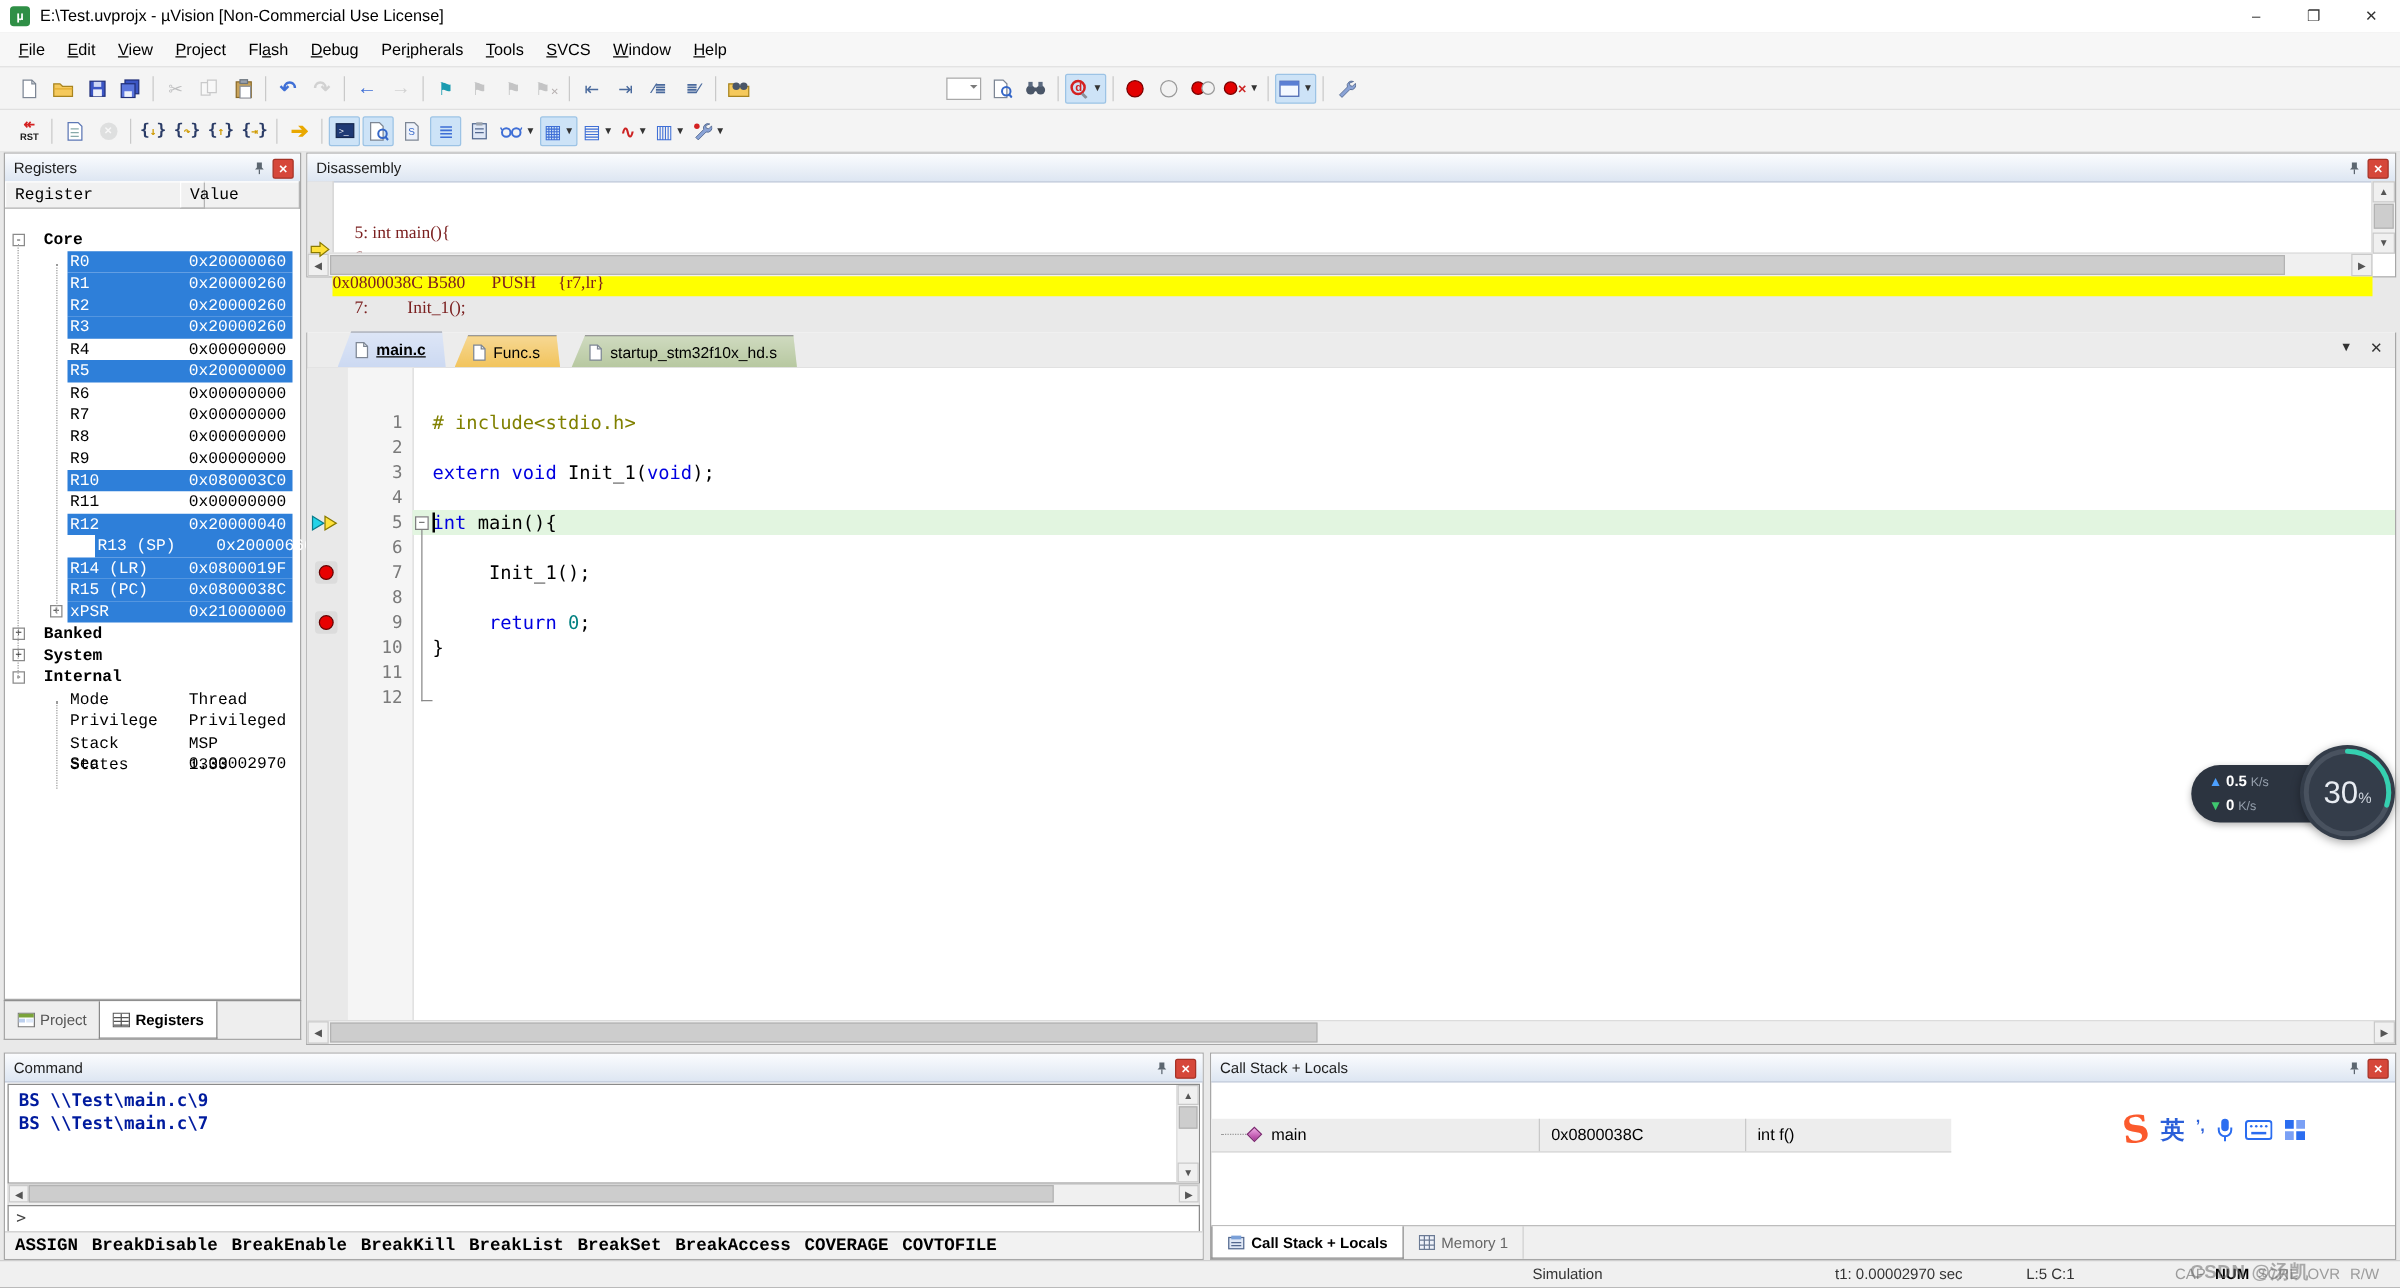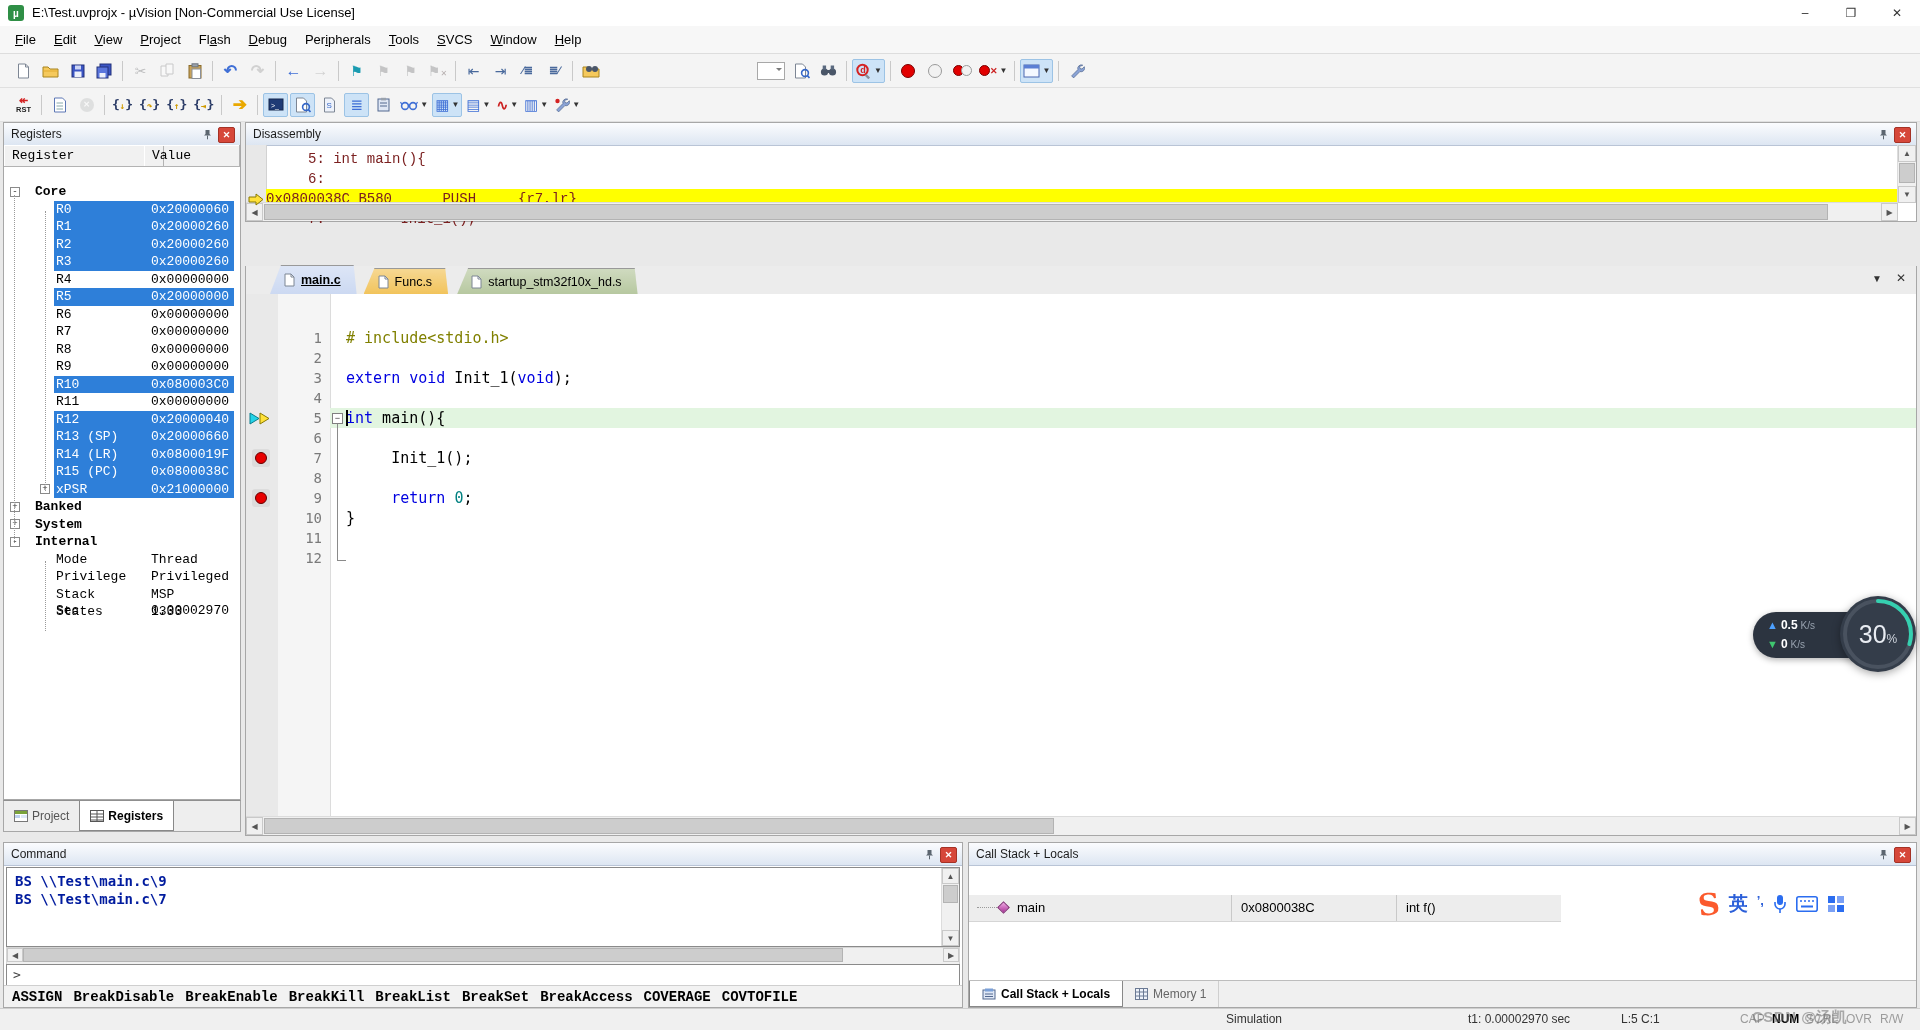--- a/index.html
+++ b/index.html
@@ -44,22 +44,22 @@
   .rlab1{position:absolute;left:2px;}
   .rval{position:absolute;left:97px;}
   .expb{position:absolute;top:3.5px;width:10px;height:10px;background:#fff;border:1px solid #8a8a8a;
         font-size:9px;line-height:8px;text-align:center;box-sizing:border-box;color:#333;}
   .trunk{position:absolute;border-left:1px dotted #9a9a9a;width:0;}
   .ltabs{position:absolute;left:3px;top:800px;width:238px;height:32px;background:#eeeeee;border:1px solid #a7a7a7;border-top:1px solid #8f8f8f;
          box-sizing:border-box;display:flex;align-items:stretch;}
   .ltab{display:flex;align-items:center;gap:4px;padding:0 10px;font-size:12px;color:#555;}
   .ltab.act{background:#fff;border:1px solid #888;border-top:none;color:#000;font-weight:700;}
   
-  .dline{position:absolute;left:20px;right:18px;height:20px;line-height:20px;font-family:Liberation Mono, monospace;
-         font-size:14px;color:#7b2020;white-space:pre;}
+  .dline{position:absolute;left:20px;right:18px;height:20px;line-height:20px;font-family:Liberation Serif, serif;
+         font-size:14px;color:#7b2020;white-space:pre;margin-top:28px;}
   .dline.cur{background:#ffff00;}
   .dgut{position:absolute;left:0;top:22px;bottom:18px;width:20px;background:#e8e8e8;border-right:1px solid #d2d2d2;}
   
   .sb{position:absolute;background:#f0f0f0;}
   .sbarrow{position:absolute;background:#f0f0f0;border:1px solid #c9c9c9;color:#555;font-size:8px;
            display:flex;align-items:center;justify-content:center;box-sizing:border-box;}
   .sbthumb{position:absolute;background:#cdcdcd;border:1px solid #b3b3b3;box-sizing:border-box;}
   
   .etabbar{position:absolute;left:0;right:0;top:0;height:28px;background:#ececec;border-bottom:1px solid #9a9a9a;}
   .etab{position:absolute;bottom:0;height:25px;display:flex;align-items:center;gap:5px;font-size:12.5px;
@@ -578,21 +578,21 @@
             <span class="rlab1">R11</span>
             <span class="rval">0x00000000</span>
           </div>
         </div>
         <div class="rrow" style="top: 287.5px;">
           <div class="rbox sel">
             <span class="rlab1">R12</span>
             <span class="rval">0x20000040</span>
           </div>
         </div>
-        <div class="rrow" style="top: 305px;">
+        <div class="rrow" style="top: 305px; margin-left: 22px;">
           <div class="rbox sel">
             <span class="rlab1">R13 (SP)</span>
             <span class="rval">0x20000660</span>
           </div>
         </div>
         <div class="rrow" style="top: 322.5px;">
           <div class="rbox sel">
             <span class="rlab1">R14 (LR)</span>
             <span class="rval">0x0800019F</span>
           </div>

